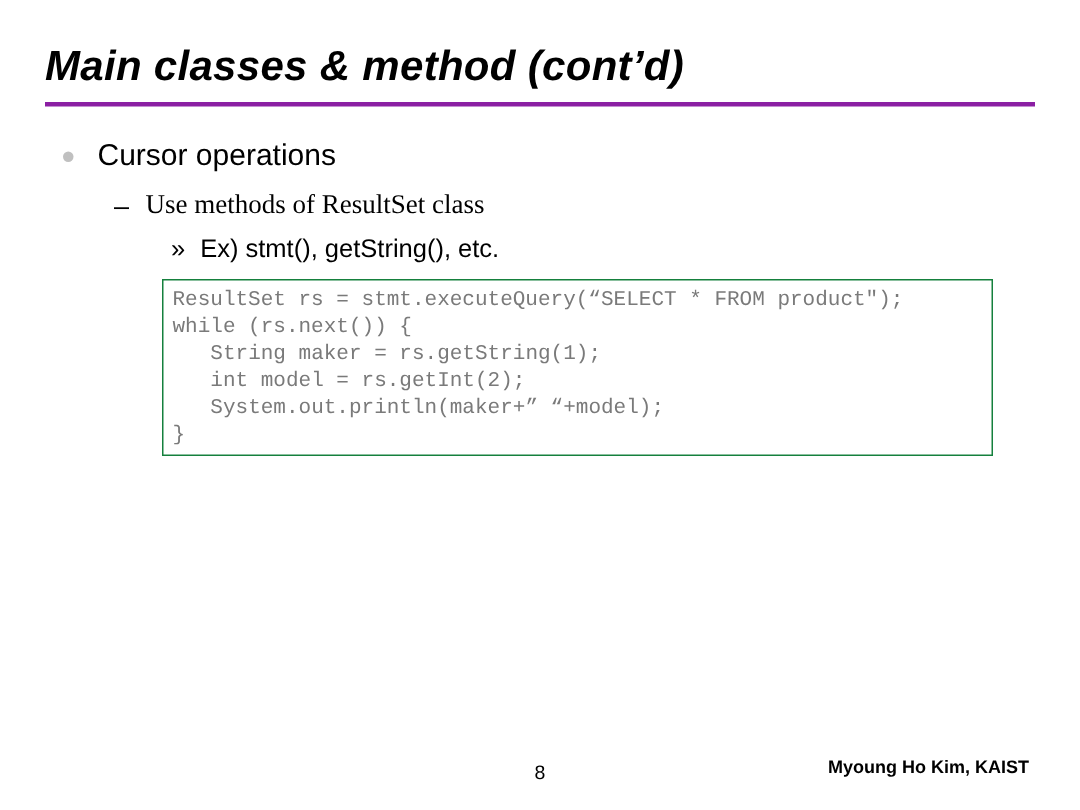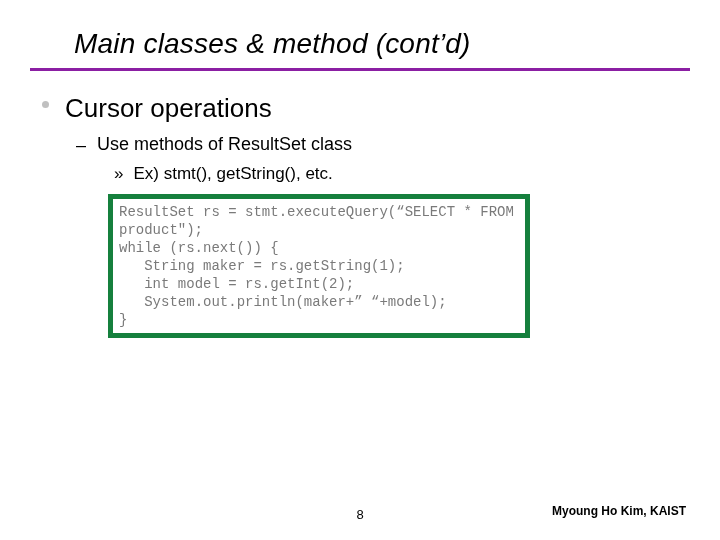--- a/index.html
+++ b/index.html
@@ -14,24 +14,23 @@
   }
   .slide {
     width: 720px;
     height: 540px;
     position: relative;
     box-sizing: border-box;
     padding: 28px 30px 20px 30px;
   }
   .title {
     font-size: 28px;
-    font-weight: normal;
+    font-weight: bold;
     font-style: italic;
     letter-spacing: 0.2px;
-    margin-left: 44px;
   }
   .underline {
     height: 3px;
     background: #8b1fa3;   
     margin-top: 8px;
     width: 100%;
   }
   .body {
     margin-top: 22px;
     padding-left: 12px;
@@ -43,57 +42,58 @@
   .b1-marker {
     width: 7px;
     height: 7px;
     border-radius: 50%;
     background: #c0c0c0;
     margin-top: 8px;
     margin-right: 16px;
     flex: 0 0 auto;
   }
   .b1-text {
-    font-size: 26px;
+    font-size: 20px;
   }
   .b2-row {
     display: flex;
     align-items: flex-start;
     margin-top: 10px;
     margin-left: 34px;
   }
   .b2-marker {
     width: 9px;
     text-align: center;
     margin-right: 12px;
     font-size: 18px;
     line-height: 22px;
   }
   .b2-text {
     font-size: 18px;
+    font-family: Liberation Serif, serif;
   }
   .b3-row {
     display: flex;
     align-items: flex-start;
     margin-top: 8px;
     margin-left: 72px;
   }
   .b3-marker {
     margin-right: 10px;
     font-size: 17px;
     line-height: 20px;
   }
   .b3-text {
     font-size: 17px;
   }
   .codebox {
     margin-top: 10px;
     margin-left: 66px;
-    width: 422px;
-    border: 5px solid #15803d;
+    width: 554px;
+    border: 1px solid #15803d;
     padding: 4px 6px 4px 6px;
     box-sizing: border-box;
   }
   .codebox pre {
     margin: 0;
     font-family: "Courier New", Courier, monospace;
     font-size: 14px;
     line-height: 18px;
     color: #7a7a7a;
     white-space: pre-wrap;

